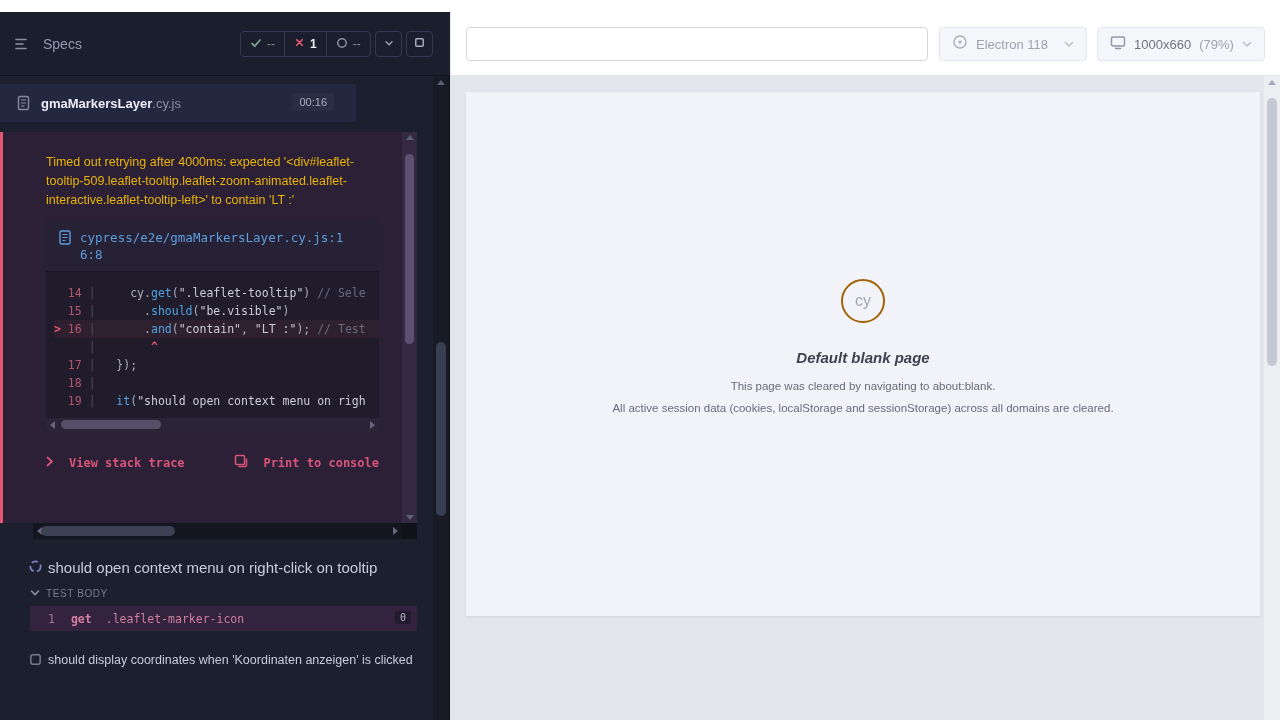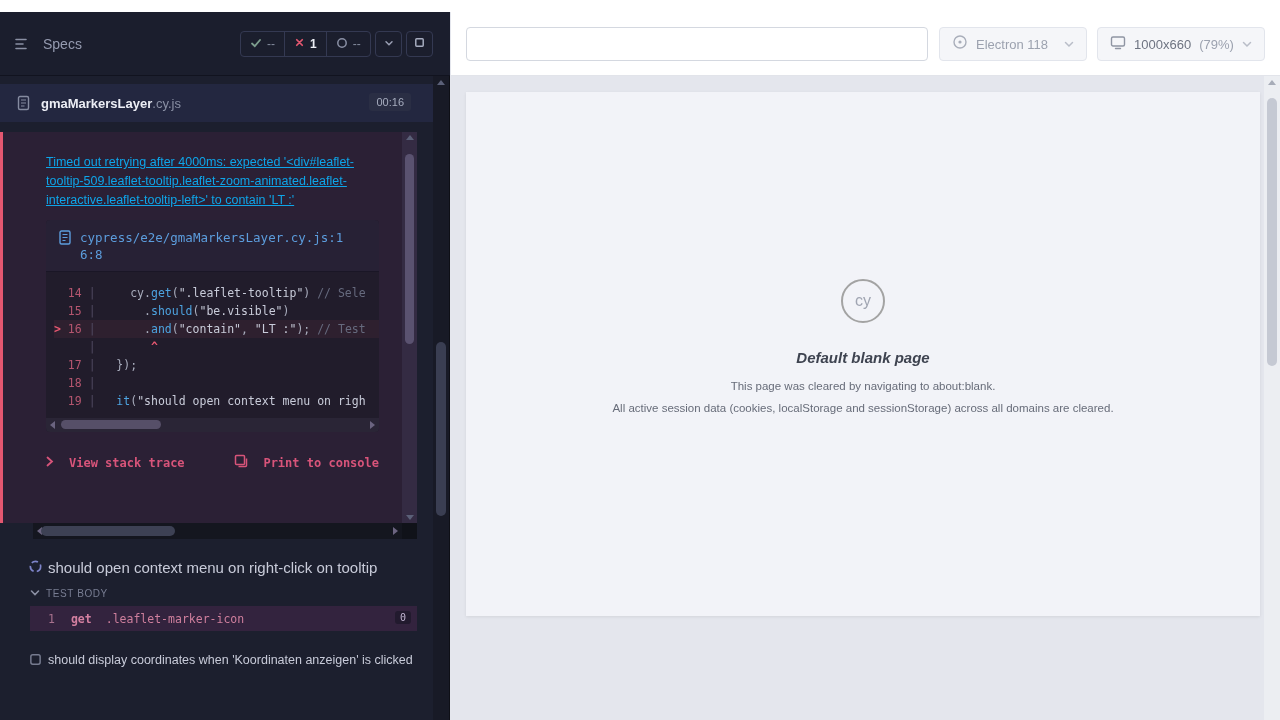--- a/index.html
+++ b/index.html
@@ -12,31 +12,31 @@
   .menu-icon { margin-left:15px; display:flex; }
   .sb-title { margin-left:12px; font-size:14px; color:#959bb0; }
   .stats-box { position:absolute; left:240px; top:19px; height:26px; border:1px solid #343952; border-radius:4px; display:flex; align-items:center; }
   .stat { display:flex; align-items:center; gap:5px; padding:0 9px; height:100%; border-right:1px solid #343952; font-size:12px; color:#848b9e; }
   .stat:last-child { border-right:none; }
   .stat .failed-count { color:#eceef5; font-weight:bold; }
   .sq-btn { position:absolute; top:19px; width:27px; height:26px; border:1px solid #343952; border-radius:4px; display:flex; align-items:center; justify-content:center; background:transparent; cursor:pointer; }
   .btn-collapse { left:375px; }
   .btn-stop { left:406px; }
 
-  .spec-header { position:absolute; left:0; top:72px; width:433px; height:38px; background:#232740; display:flex; align-items:center; }
+  .spec-header { position:absolute; left:0; top:72px; width:356px; height:38px; background:#232740; display:flex; align-items:center; }
   .spec-name { margin-left:10px; font-size:13px; font-weight:bold; color:#eceef5; }
   .spec-ext { font-size:13px; color:#8a90a4; font-weight:normal; }
   .spec-file-icon { margin-left:16px; display:flex; }
   .spec-timer { position:absolute; right:22px; top:9px; background:#2a2e44; color:#a7adbf; font-size:11px; padding:3px 7px; border-radius:3px; }
 
   
   .error-region { position:absolute; left:0; top:120px; width:417px; height:391px; }
   .error-border { position:absolute; left:0; top:0; width:3px; height:100%; background:#e45770; }
   .error-content { position:absolute; left:3px; top:0; width:399px; height:100%; background:#2b2035; overflow:hidden; }
-  .error-message { padding:21px 12px 0 43px; color:#0ea5e9; font-size:12.5px; line-height:19px; overflow-wrap:break-word;text-decoration:underline; }
+  .error-message { padding:21px 12px 0 43px; color:#eab308; font-size:12.5px; line-height:19px; overflow-wrap:break-word; }
   .code-frame { margin:10px 12px 0 43px; width:333px; background:#211c2b; border-radius:4px; overflow:hidden; }
   .cf-link { display:flex; gap:8px; padding:9px 12px 8px 12px; background:#272135; border-bottom:1px solid #1a1626; align-items:flex-start; cursor:pointer; }
   .cf-link-text { color:#5c9ddd; font-family:"DejaVu Sans Mono",monospace; font-size:12.5px; line-height:17px; max-width:272px; word-break:break-all; }
   .cf-doc-icon { margin-top:1px; flex:0 0 auto; display:flex; }
   .code-lines { padding:12px 0 6px 8px; height:146px; overflow:hidden; }
   .code-line { font-family:"DejaVu Sans Mono",monospace; font-size:11.5px; line-height:18px; white-space:pre; }
   .code-line.hl { background:rgba(228,87,112,0.07); }
   .lnum { color:#b5566f; }
   .marker { color:#e45770; font-weight:bold; }
   .pipe { color:#504a60; }
@@ -87,21 +87,21 @@
   .hdr-btn { position:absolute; top:15px; height:34px; background:#f5f6f9; border:1px solid #e2e5ec; border-radius:4px; display:flex; align-items:center; gap:8px; padding:0 12px; cursor:pointer; }
   .btn-browser { left:488px; width:148px; }
   .btn-viewport { left:646px; width:168px; }
   .browser-label { font-size:13px; color:#9ca2af; }
   .vp-size { font-size:13px; color:#6e7482; }
   .vp-scale { font-size:13px; color:#9ca2af; }
   .hdr-btn .caret { margin-left:auto; display:flex; }
 
   .stage { position:absolute; left:0; top:64px; width:813px; height:656px; }
   .aut-frame { position:absolute; left:15px; top:16px; width:794px; height:524px; background:#f2f3f8; box-shadow:0 1px 3px rgba(0,0,0,0.08); display:flex; flex-direction:column; align-items:center; justify-content:center; }
-  .cy-logo { width:44px; height:44px; border:2px solid #a3a3a3; border-radius:50%; color:#a0a5b2; font-size:16px; display:flex; align-items:center; justify-content:center; margin-top:-14px; }
+  .cy-logo { width:44px; height:44px; border:2px solid #a16207; border-radius:50%; color:#a0a5b2; font-size:16px; display:flex; align-items:center; justify-content:center; margin-top:-14px; }
   .blank-title { margin-top:26px; font-size:15px; font-weight:bold; color:#3e4350;font-style:italic; }
   .blank-line { margin-top:6px; font-size:11.5px; color:#676c79; line-height:16px; }
   .blank-line.first { margin-top:12px; }
 
   .main-vscroll { position:absolute; left:813px; top:64px; width:16px; height:656px; background:#eceef2; display:flex; flex-direction:column; align-items:center; justify-content:space-between; padding:4px 0; }
   .main-vscroll .vthumb { position:absolute; left:3px; top:22px; width:10px; height:268px; background:#c5c9d3; border-radius:6px; }
   .tri-up.light { border-bottom-color:#a7acb8; }
   .tri-down.light { border-top-color:#a7acb8; }
 </style>
 </head>

